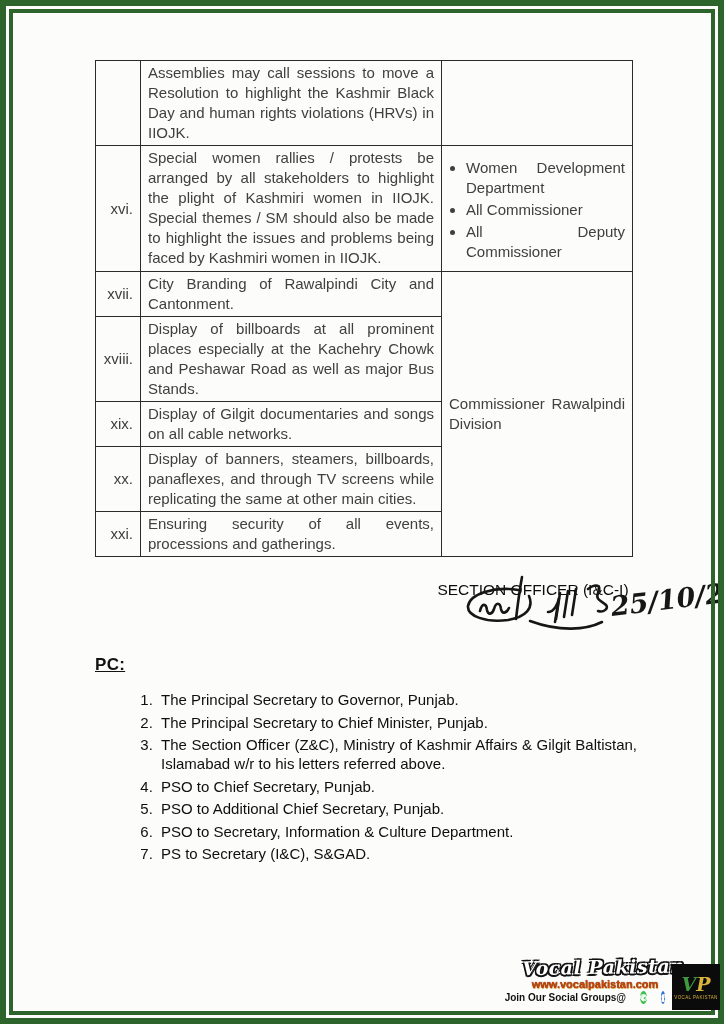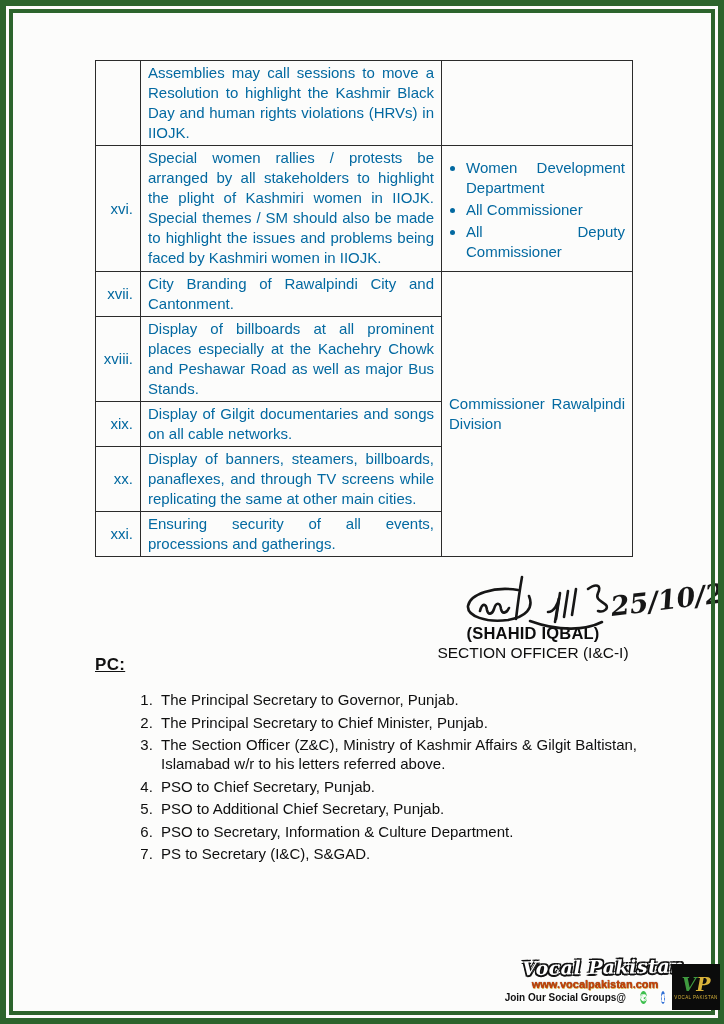--- a/index.html
+++ b/index.html
@@ -10,21 +10,21 @@
   }
   .page{position:absolute;inset:0;background:#fcfcfb;overflow:hidden;}
   
   .frame-outer{position:absolute;inset:0;border:6px solid #2c642c;pointer-events:none;z-index:50;}
   .frame-inner{position:absolute;inset:9px;border:4px solid #2c642c;pointer-events:none;z-index:50;}
 
   
   .doc-table{
     position:absolute;left:95px;top:60px;width:537px;
     border-collapse:collapse;table-layout:fixed;
-    font-size:15px;line-height:20px;color:#0369a1;
+    font-size:15px;line-height:20px;color:#404040;
   }
   .doc-table td{border:1.6px solid #2b2b2b;padding:2px 7px;vertical-align:top;}
   .doc-table td.num{vertical-align:middle;padding-left:6px;text-align:right;}
   .doc-table td.act{text-align:justify;}
   .doc-table td.resp{padding-top:12px;}
   .doc-table td.resp-merged{vertical-align:middle;text-align:justify;line-height:20px;}
   .resp-list{margin:0;padding-left:17px;text-align:justify;}
   .resp-list li{margin:0 0 2px 0;}
   .c-num{width:45px;} .c-act{width:301px;} .c-resp{width:191px;}
 
@@ -145,21 +145,20 @@
         <path d="M44,35 c2,-8 6,-8 7,-1 c1,5 5,5 7,-1 c2,-7 6,-7 7,0 c1,5 5,5 8,-1"></path>
         <path d="M112,36 c6,0 10,-8 11,-14 l-4,24"></path>
         <path d="M124,17 l-4,26"></path>
         <path d="M132,15 l-4,26"></path>
         <path d="M140,13 l-4,26"></path>
         <path d="M152,13 c8,-6 14,-4 10,4 c-3,7 4,8 8,12 c3,3 -2,8 -8,6"></path>
         <path d="M94,45 c30,11 56,9 72,1"></path>
       </g>
       <text class="sig-date-text" x="176" y="40" font-size="27" transform="rotate(-7 176 40)">25/10/2024</text>
     </svg>
-    <div class="sig-name">(SHAHID IQBAL)</div>
     <div class="sig-title">SECTION OFFICER (I&amp;C-I)</div>
   </div>
 
   <div class="pc-heading">PC:</div>
   <ol class="pc-list">
     <li>The Principal Secretary to Governor, Punjab.</li>
     <li>The Principal Secretary to Chief Minister, Punjab.</li>
     <li>The Section Officer (Z&amp;C), Ministry of Kashmir Affairs &amp; Gilgit Baltistan, Islamabad w/r to his letters referred above.</li>
     <li>PSO to Chief Secretary, Punjab.</li>
     <li>PSO to Additional Chief Secretary, Punjab.</li>

